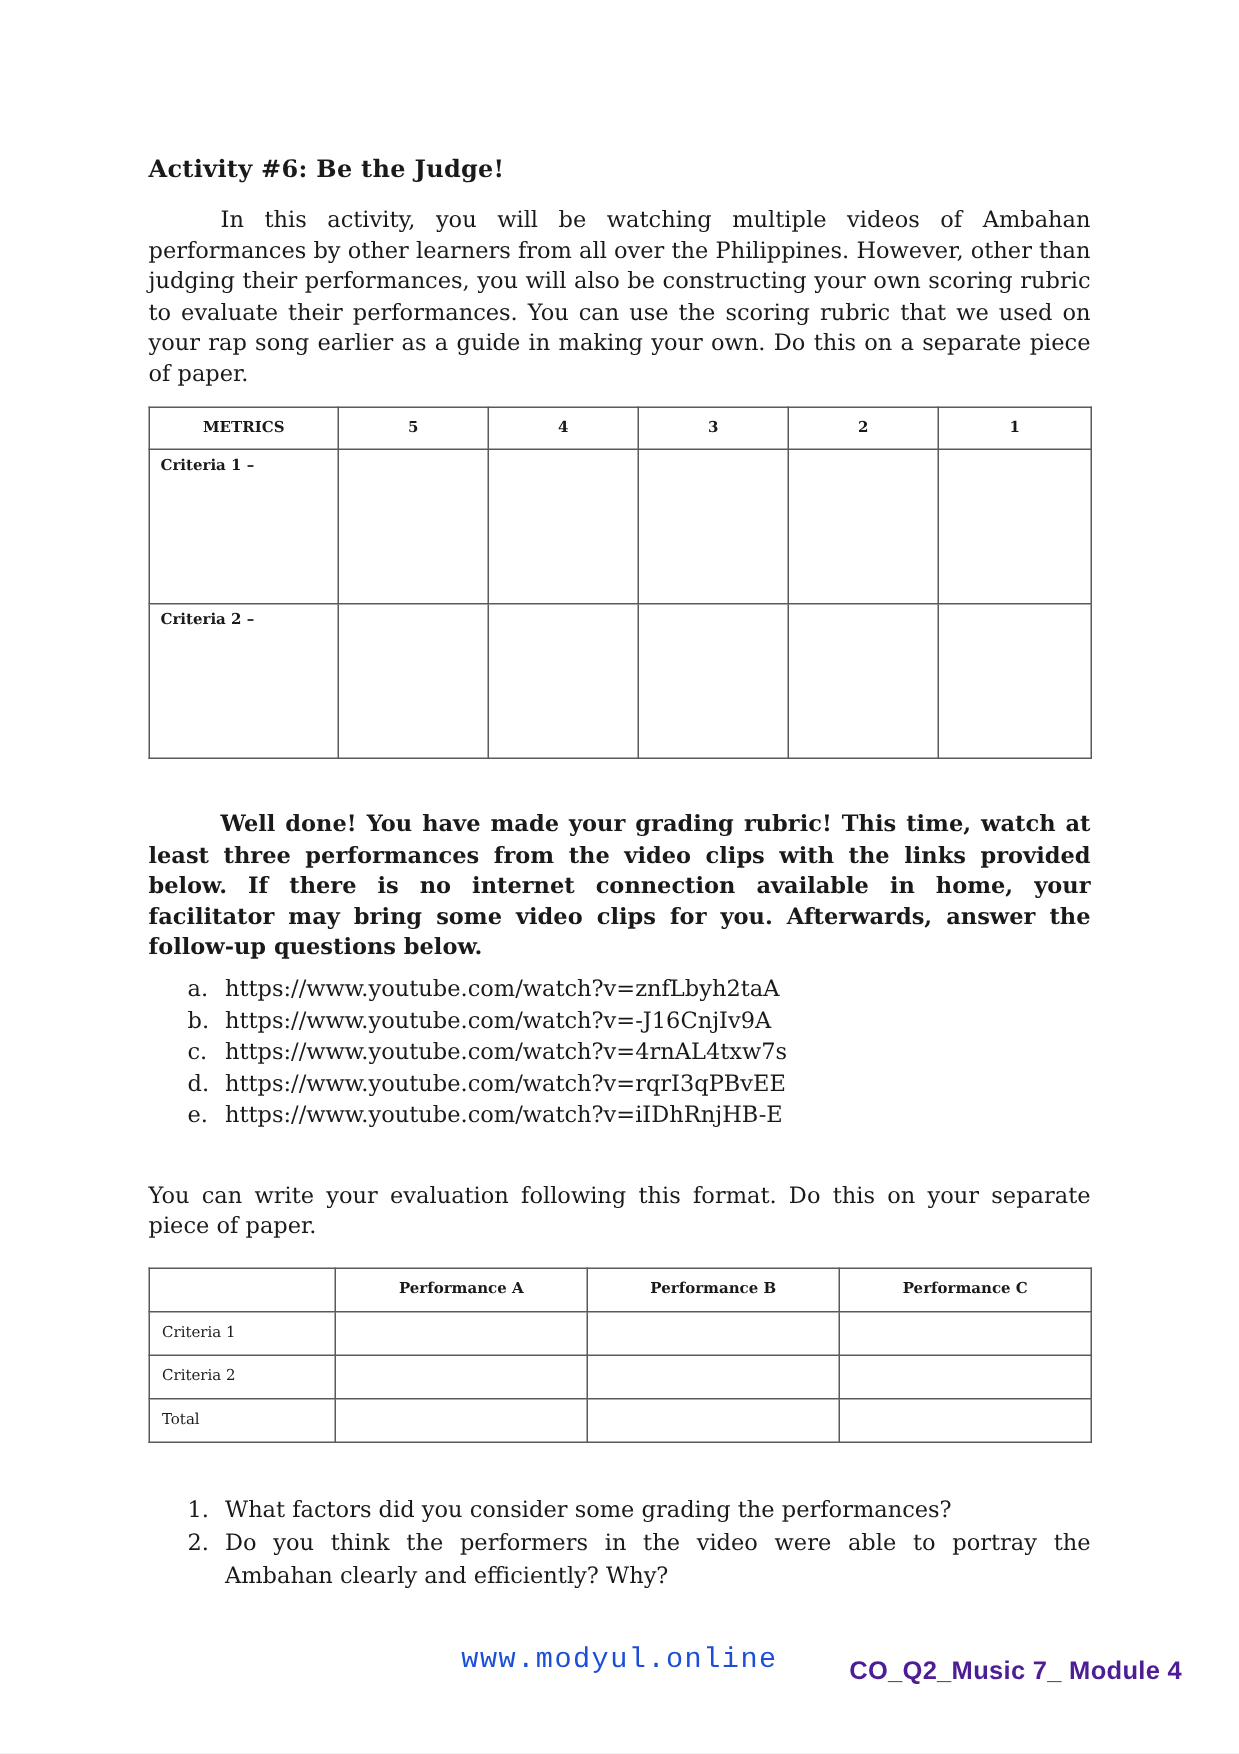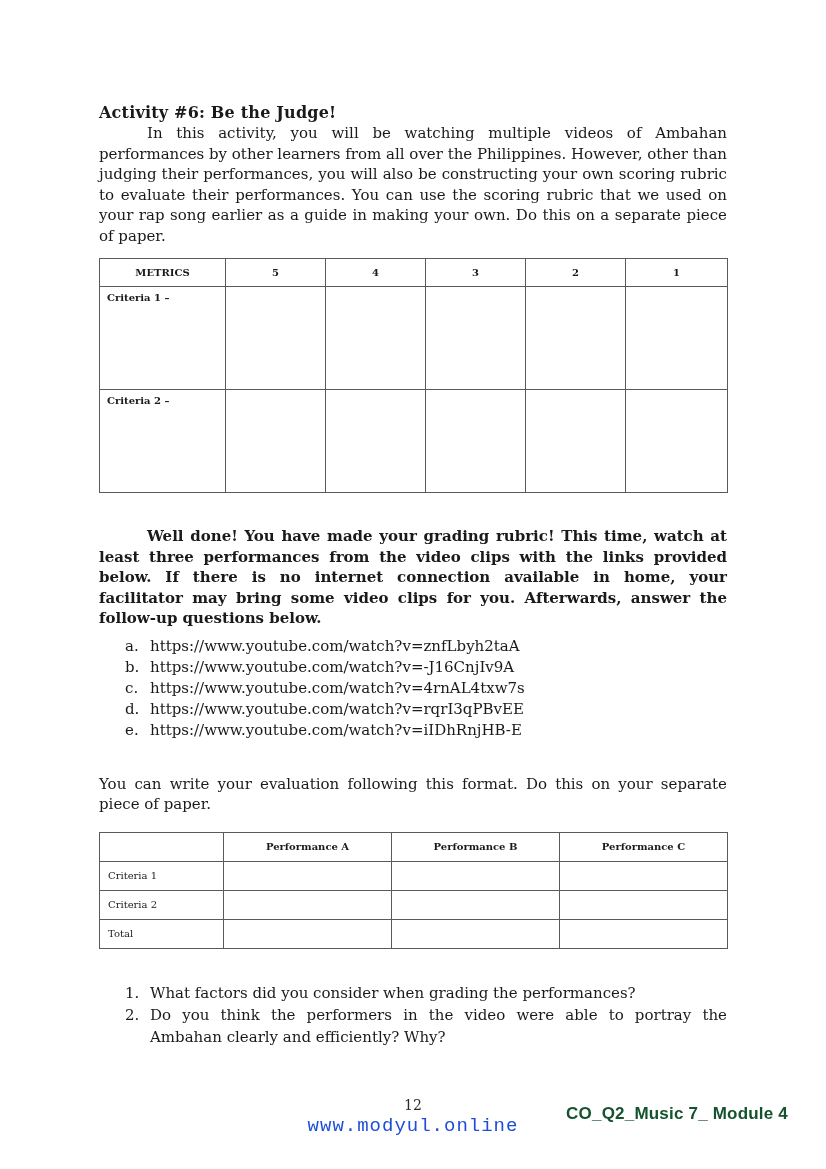--- a/index.html
+++ b/index.html
@@ -20,21 +20,21 @@
     line-height: 20px;
     font-weight: bold;
     letter-spacing: 0.2px;
   }
   .para {
     font-size: 15px;
     line-height: 20.5px;
     text-align: justify;
   }
   .para.indented { text-indent: 48px; }
-  .para.p1 { margin-top: 0; }
+  .para.p1 { margin-top: 13px; }
   .para.p2 { margin-top: 33px; font-weight: bold; }
   .para.p3 { margin-top: 33px; }
 
   table { border-collapse: collapse; width: 628px; table-layout: fixed; }
   th, td { border: 1px solid #5a5a5a; font-size: 10px; box-sizing: border-box; }
 
   .rubric-table { margin-top: 12px; }
   .rubric-table th {
     height: 28px;
     font-weight: bold;
@@ -90,21 +90,21 @@
     color: #1d4ed8;
     letter-spacing: 1px;
   }
   .module-label {
     position: absolute;
     top: 1104px;
     right: 38px;
     font-family: "Liberation Sans", sans-serif;
     font-weight: bold;
     font-size: 17px;
-    color: #14532d;
+    color: #4c1d95;
     letter-spacing: 0.2px;
   }
 </style>
 </head>
 <body>
 
 <div class="page">
 
   <div class="activity-title">Activity #6: Be the Judge!</div>
 
@@ -205,27 +205,26 @@
       <td></td>
       <td></td>
       <td></td>
     </tr>
   </tbody>
     </table>
 
   <div class="questions-list">
     <div class="question-row">
       <span class="question-marker">1.</span>
-      <span class="question-text">What factors did you consider when grading the performances?</span>
+      <span class="question-text">What factors did you consider some grading the performances?</span>
     </div>
     <div class="question-row">
       <span class="question-marker">2.</span>
       <span class="question-text">Do you think the performers in the video were able to portray the Ambahan clearly and efficiently? Why?</span>
     </div>
   </div>
 
   <div class="footer-center">
-    <div class="page-number">12</div>
     <div class="watermark">www.modyul.online</div>
   </div>
   <div class="module-label">CO_Q2_Music 7_ Module 4</div>
 
 </div>
 
 </body></html>

